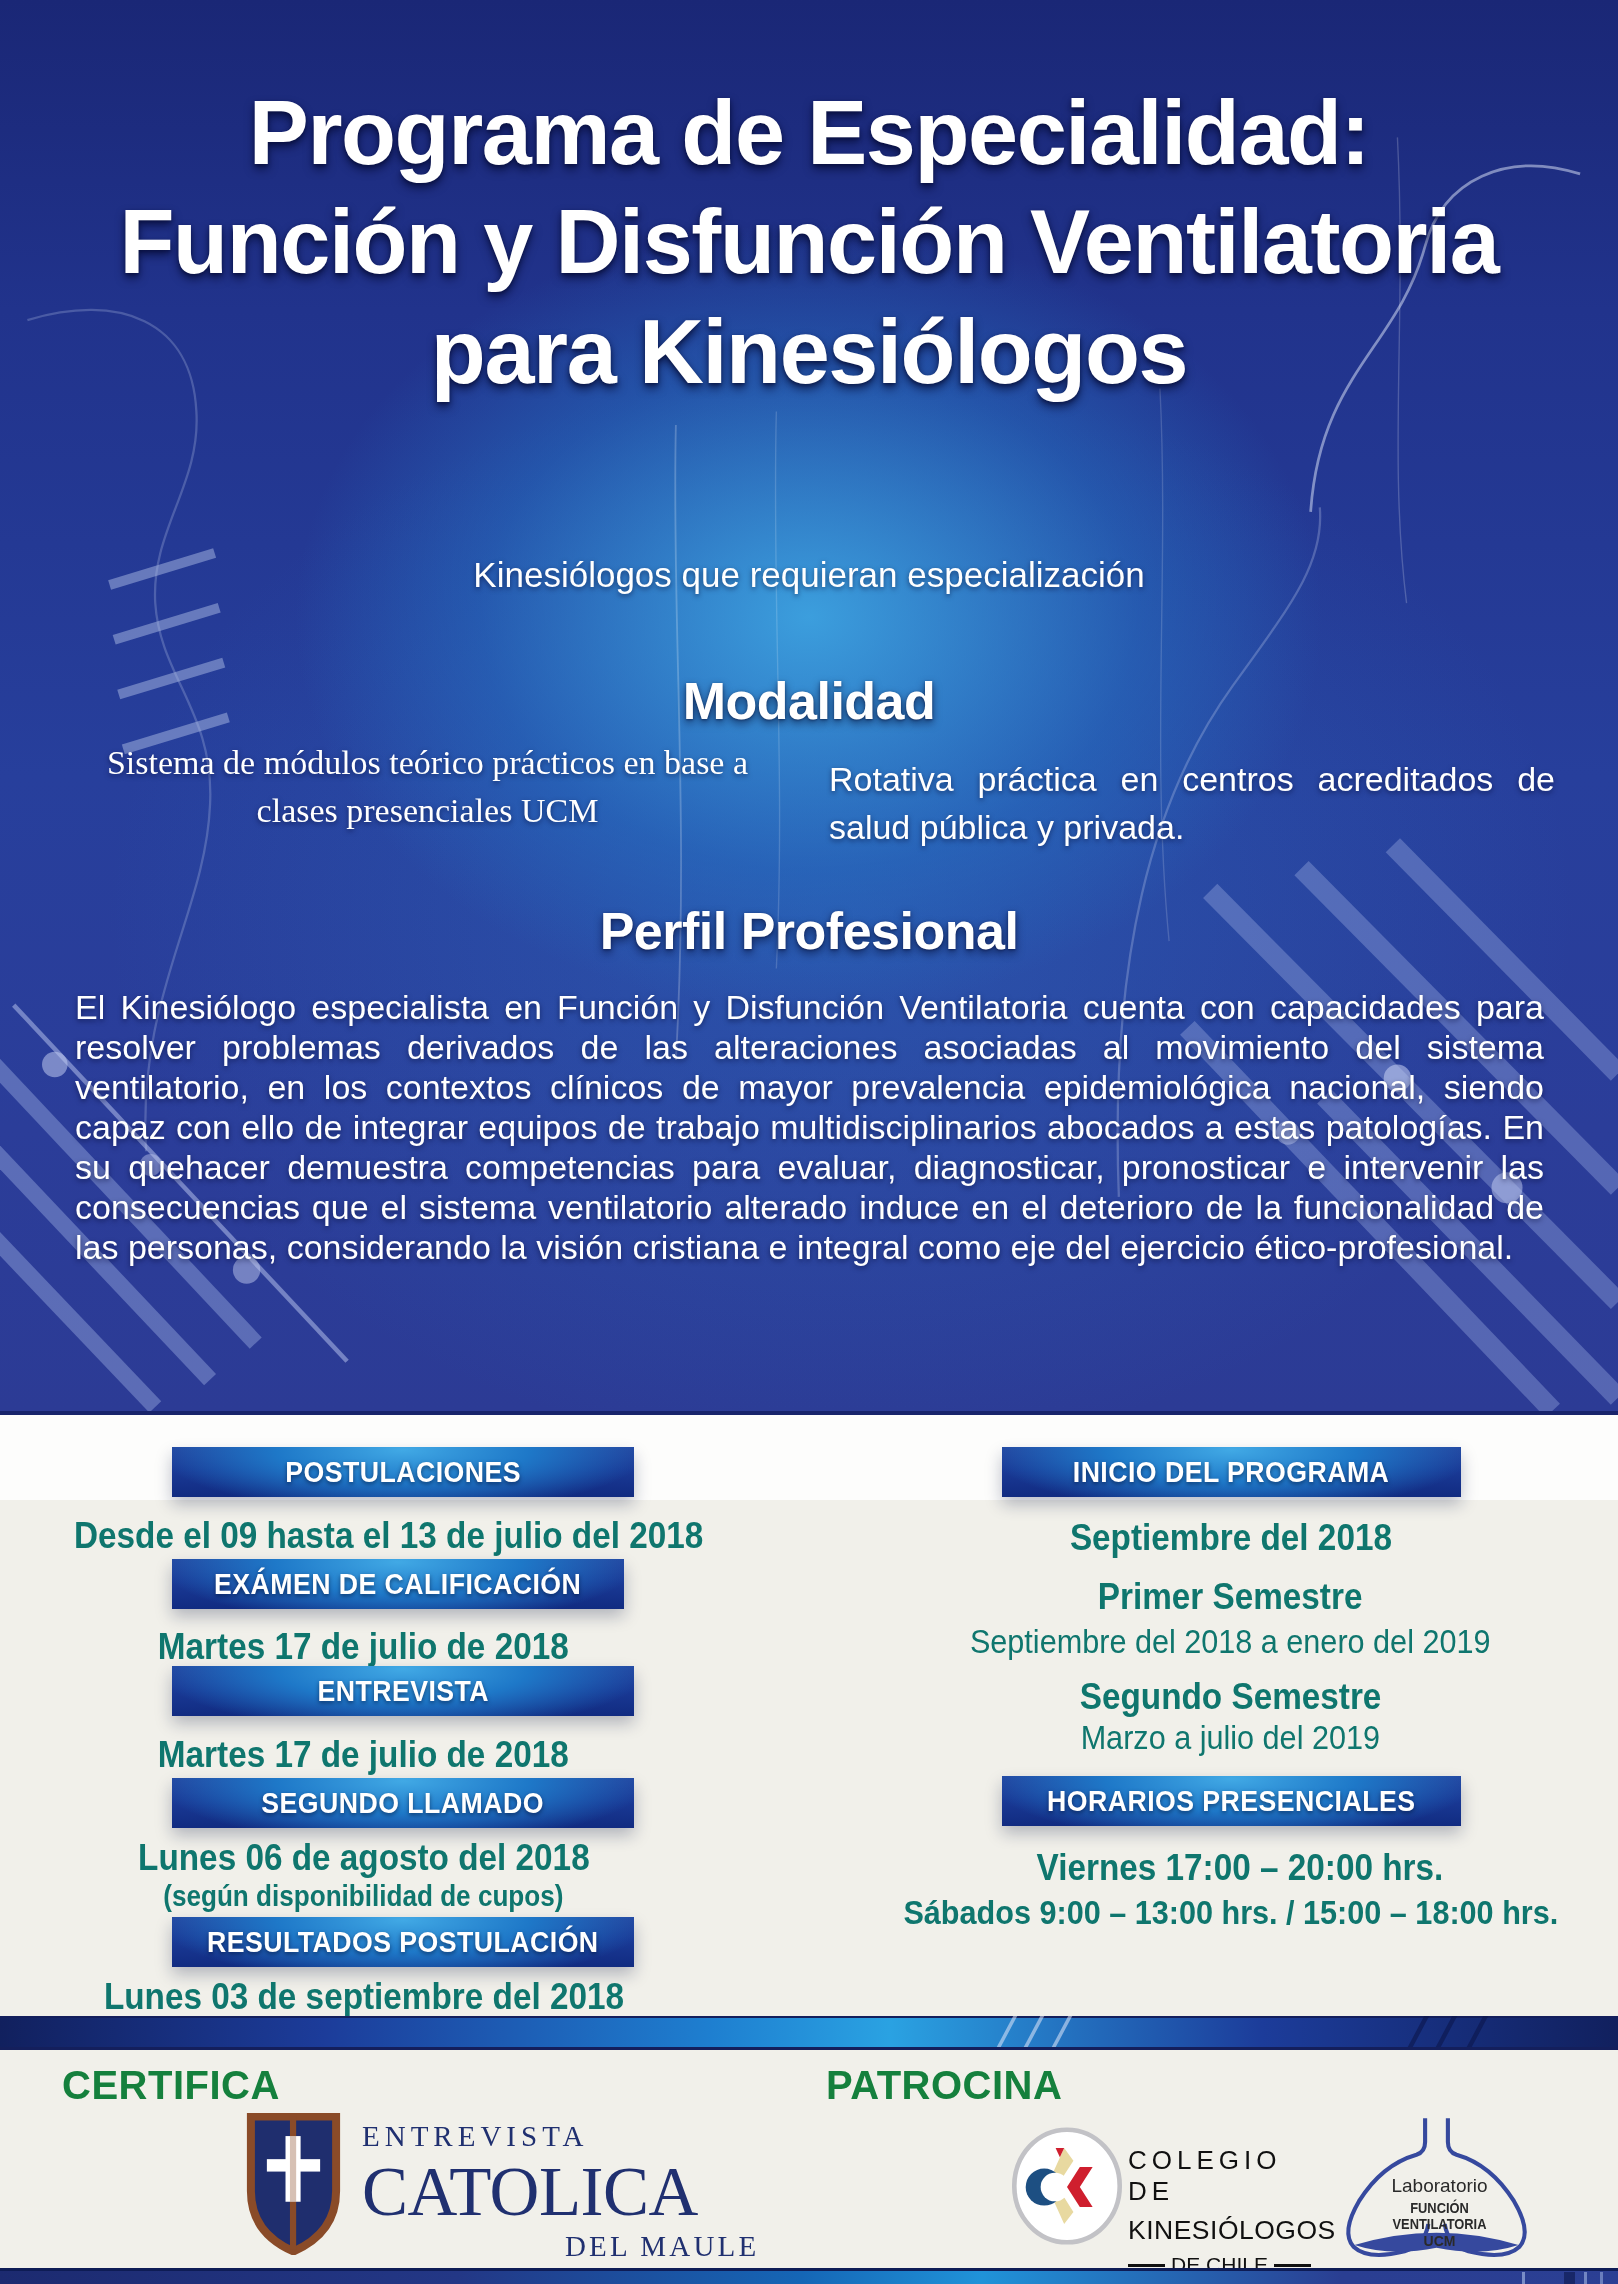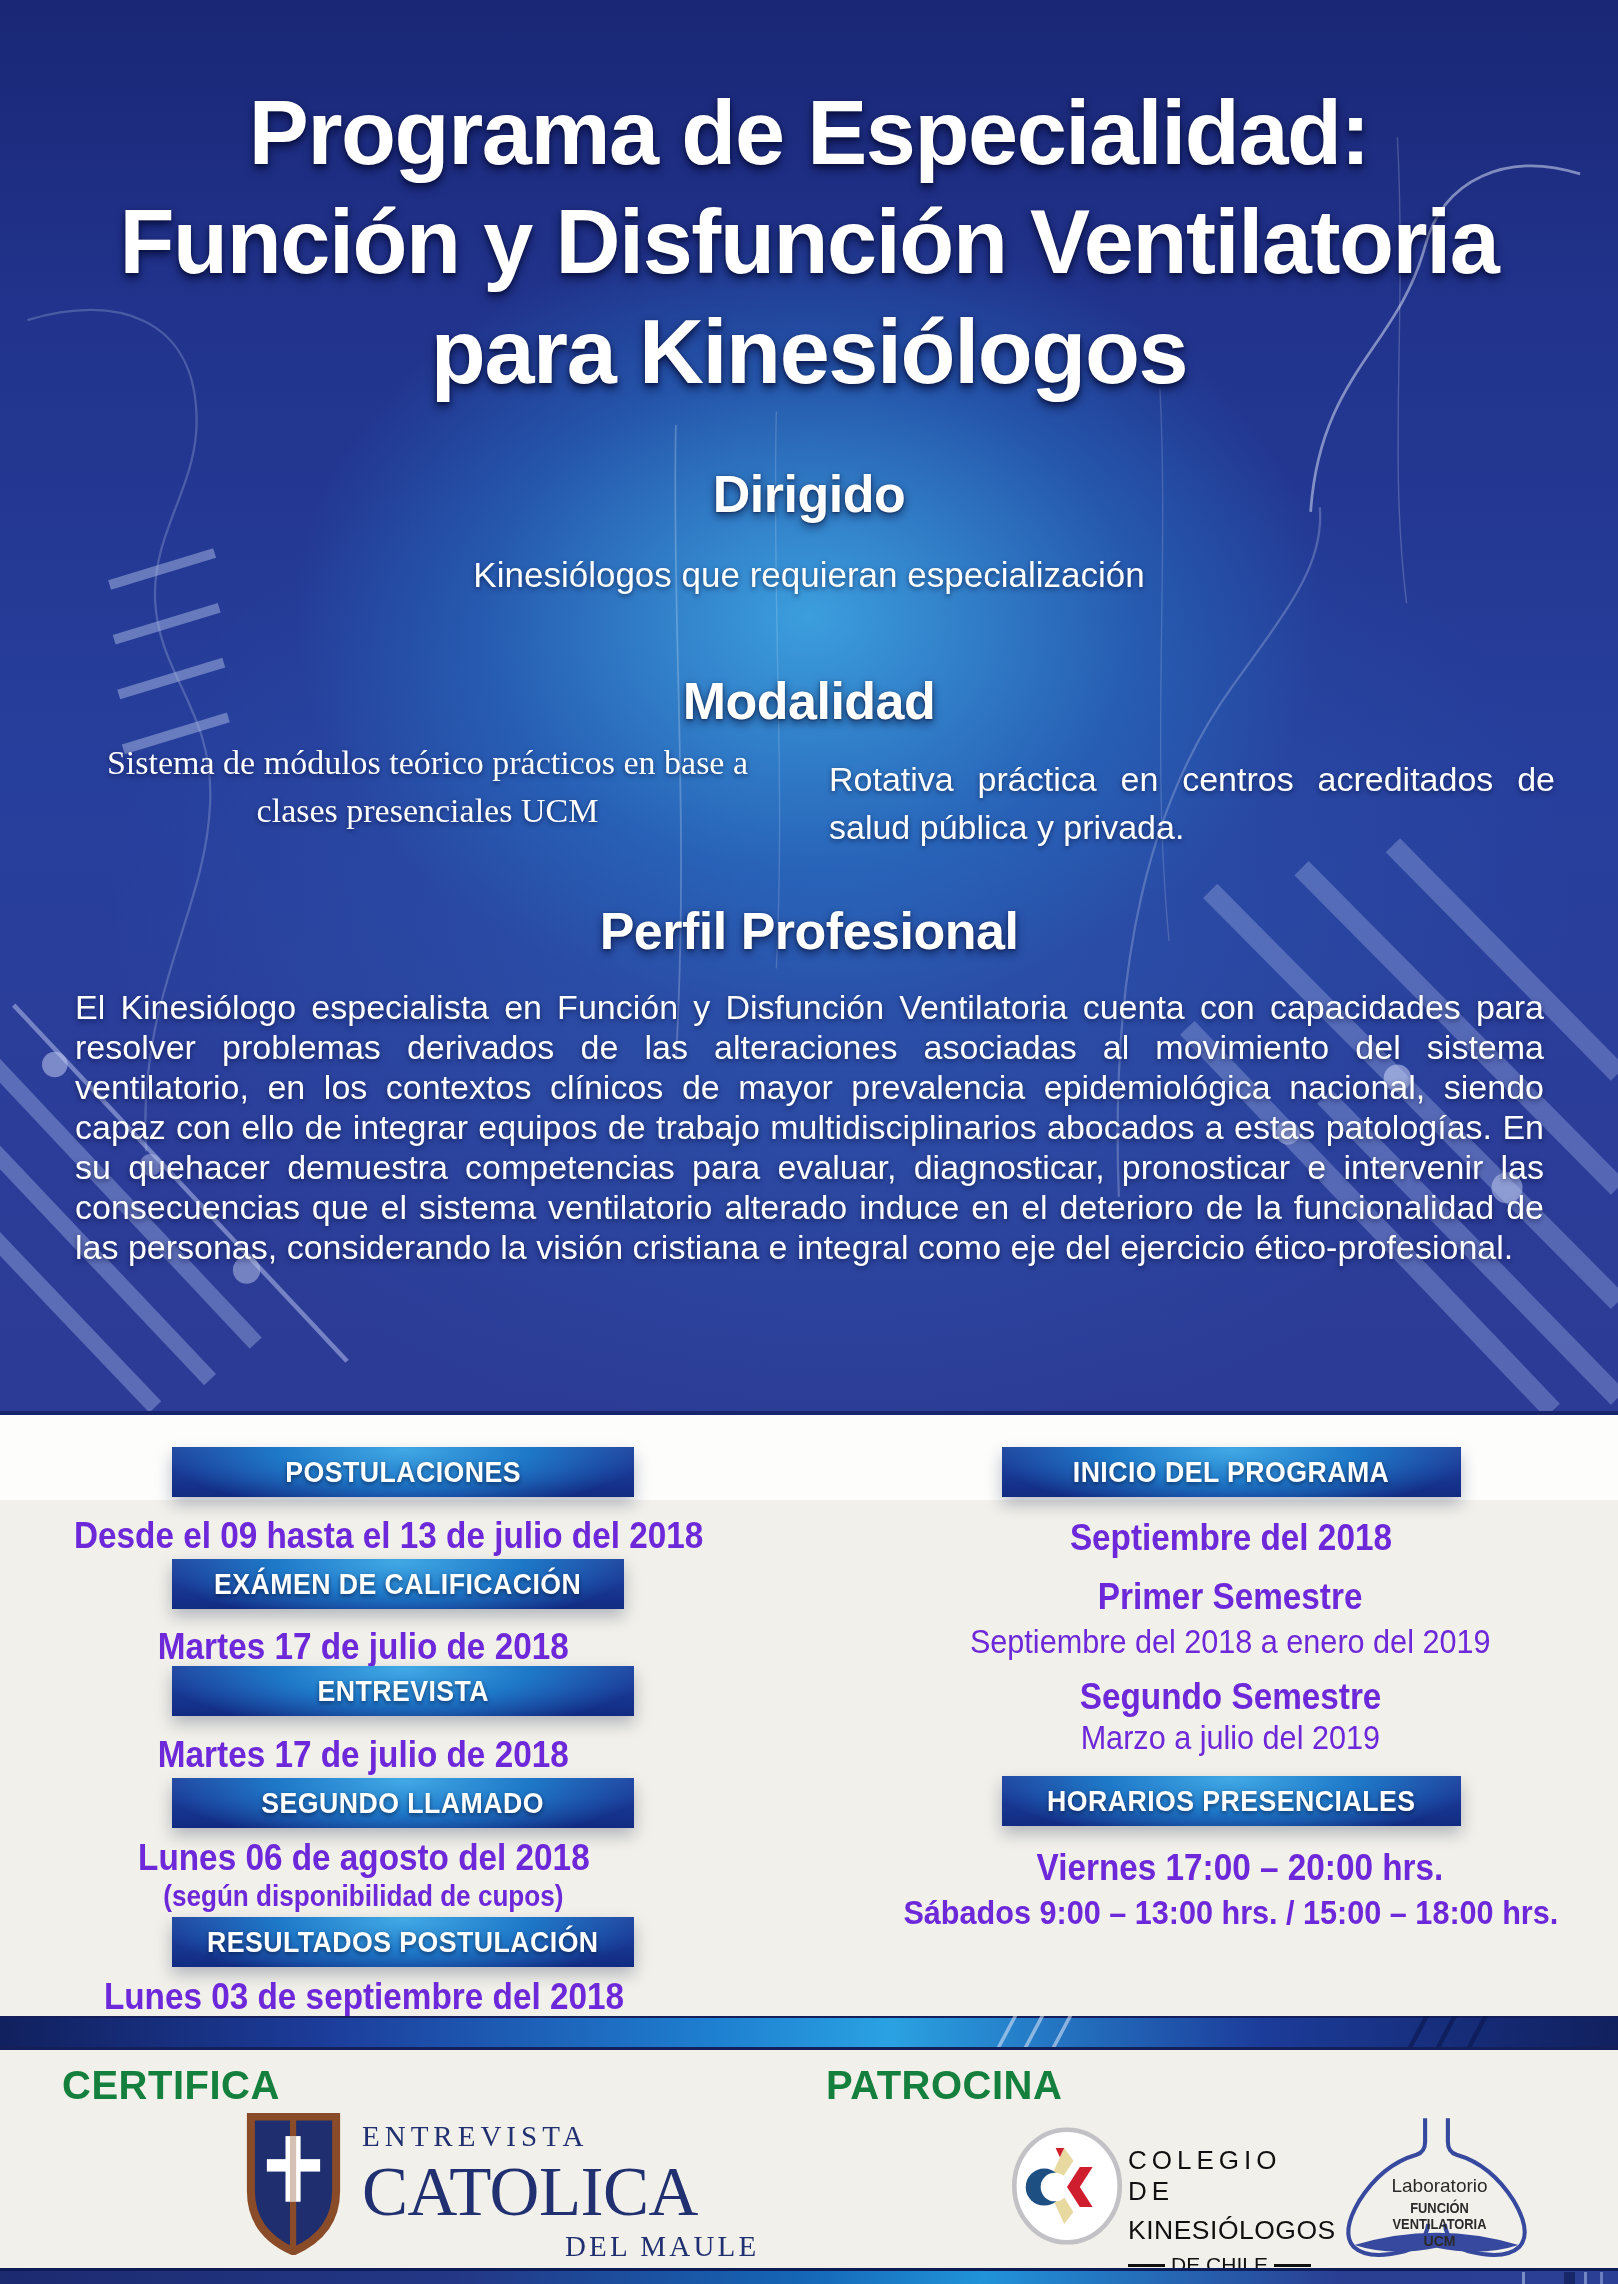--- a/index.html
+++ b/index.html
@@ -29,21 +29,21 @@
   .band-white{position:absolute;left:0;top:1415px;width:1618px;height:85px;background:#fdfdfc;}
   .mid-bg{position:absolute;left:0;top:1501px;width:1618px;height:515px;background:#f1f0ea;}
   .badge{position:absolute;height:50px;display:flex;align-items:center;justify-content:center;
     background:
       radial-gradient(ellipse 72% 170% at 50% 6%, #41a9e5 0%, #1e78c8 38%, rgba(30,90,190,0) 74%),
       linear-gradient(180deg,#25459f 0%,#1a3a96 45%,#112b81 100%);
     box-shadow:0 8.2px 15.5px rgba(15,25,70,.28);}
   .badge span{color:#fff;font-weight:bold;font-size:29px;letter-spacing:0.5px;white-space:nowrap;
       display:inline-block;transform:scaleX(.92);
       text-shadow:0 1.8px 4.6px rgba(0,10,40,.55);}
-  .dateline{position:absolute;text-align:center;white-space:nowrap;color:#6d28d9;}
+  .dateline{position:absolute;text-align:center;white-space:nowrap;color:#0f766e;}
   .dateline>span{display:inline-block;transform:scaleX(.9);}
   .d1{font-weight:bold;font-size:37px;}
   .d2{font-weight:bold;font-size:29px;}
   .rg{font-weight:normal;font-size:34px;}
   
   .divider{position:absolute;left:0;top:2016px;width:1618px;height:34px;box-sizing:border-box;
     border-top:2.7px solid #141f5c;border-bottom:3.7px solid #141f5c;
     background:linear-gradient(90deg,#11205e 0%,#1c3c9a 20%,#1e7fd0 44%,#2aa2e2 55%,#1c3c9a 78%,#11205e 100%);}
   .divider i{position:absolute;top:-1.8px;width:3.7px;height:31px;background:rgba(225,232,250,.55);transform:skewX(-28deg);}
   .divider b{position:absolute;top:-1.8px;width:4.6px;height:31px;background:rgba(12,22,75,.6);transform:skewX(-28deg);}
@@ -109,21 +109,20 @@
         <line x1="250" y1="1400" x2="480" y2="1330"></line>
         <line x1="260" y1="1520" x2="490" y2="1450"></line>
         <line x1="270" y1="1640" x2="500" y2="1570"></line>
       </g>
     </svg>
 
     <div class="tl" style="top:78px">Programa de Especialidad:</div>
     <div class="tl" style="top:187px">Función y Disfunción Ventilatoria</div>
     <div class="tl" style="top:297px">para Kinesiólogos</div>
 
-    <div class="h1" style="top:464px">Dirigido</div>
     <div class="sub" style="top:555px">Kinesiólogos que requieran especialización</div>
 
     <div class="h1" style="top:671px">Modalidad</div>
     <div class="col" style="left:77px;top:739px;width:701px;text-align:center;font-family:Liberation Serif, serif;">Sistema de módulos teórico prácticos en base a clases presenciales UCM</div>
     <div class="col" style="left:829px;top:755px;width:726px;text-align:justify;">Rotativa práctica en centros acreditados de salud pública y privada.</div>
 
     <div class="h1" style="top:901px">Perfil Profesional</div>
     <div class="para" style="top:987px">El Kinesiólogo especialista en Función y Disfunción Ventilatoria cuenta con capacidades para resolver problemas derivados de las alteraciones asociadas al movimiento del sistema ventilatorio, en los contextos clínicos de mayor prevalencia epidemiológica nacional,  siendo capaz con ello de integrar equipos de trabajo multidisciplinarios abocados a estas patologías. En su quehacer demuestra competencias para evaluar, diagnosticar, pronosticar e intervenir las consecuencias que el sistema ventilatorio alterado induce en el deterioro de la funcionalidad de las personas, considerando la visión cristiana e integral como eje del ejercicio ético-profesional.</div>
   </div>
 

